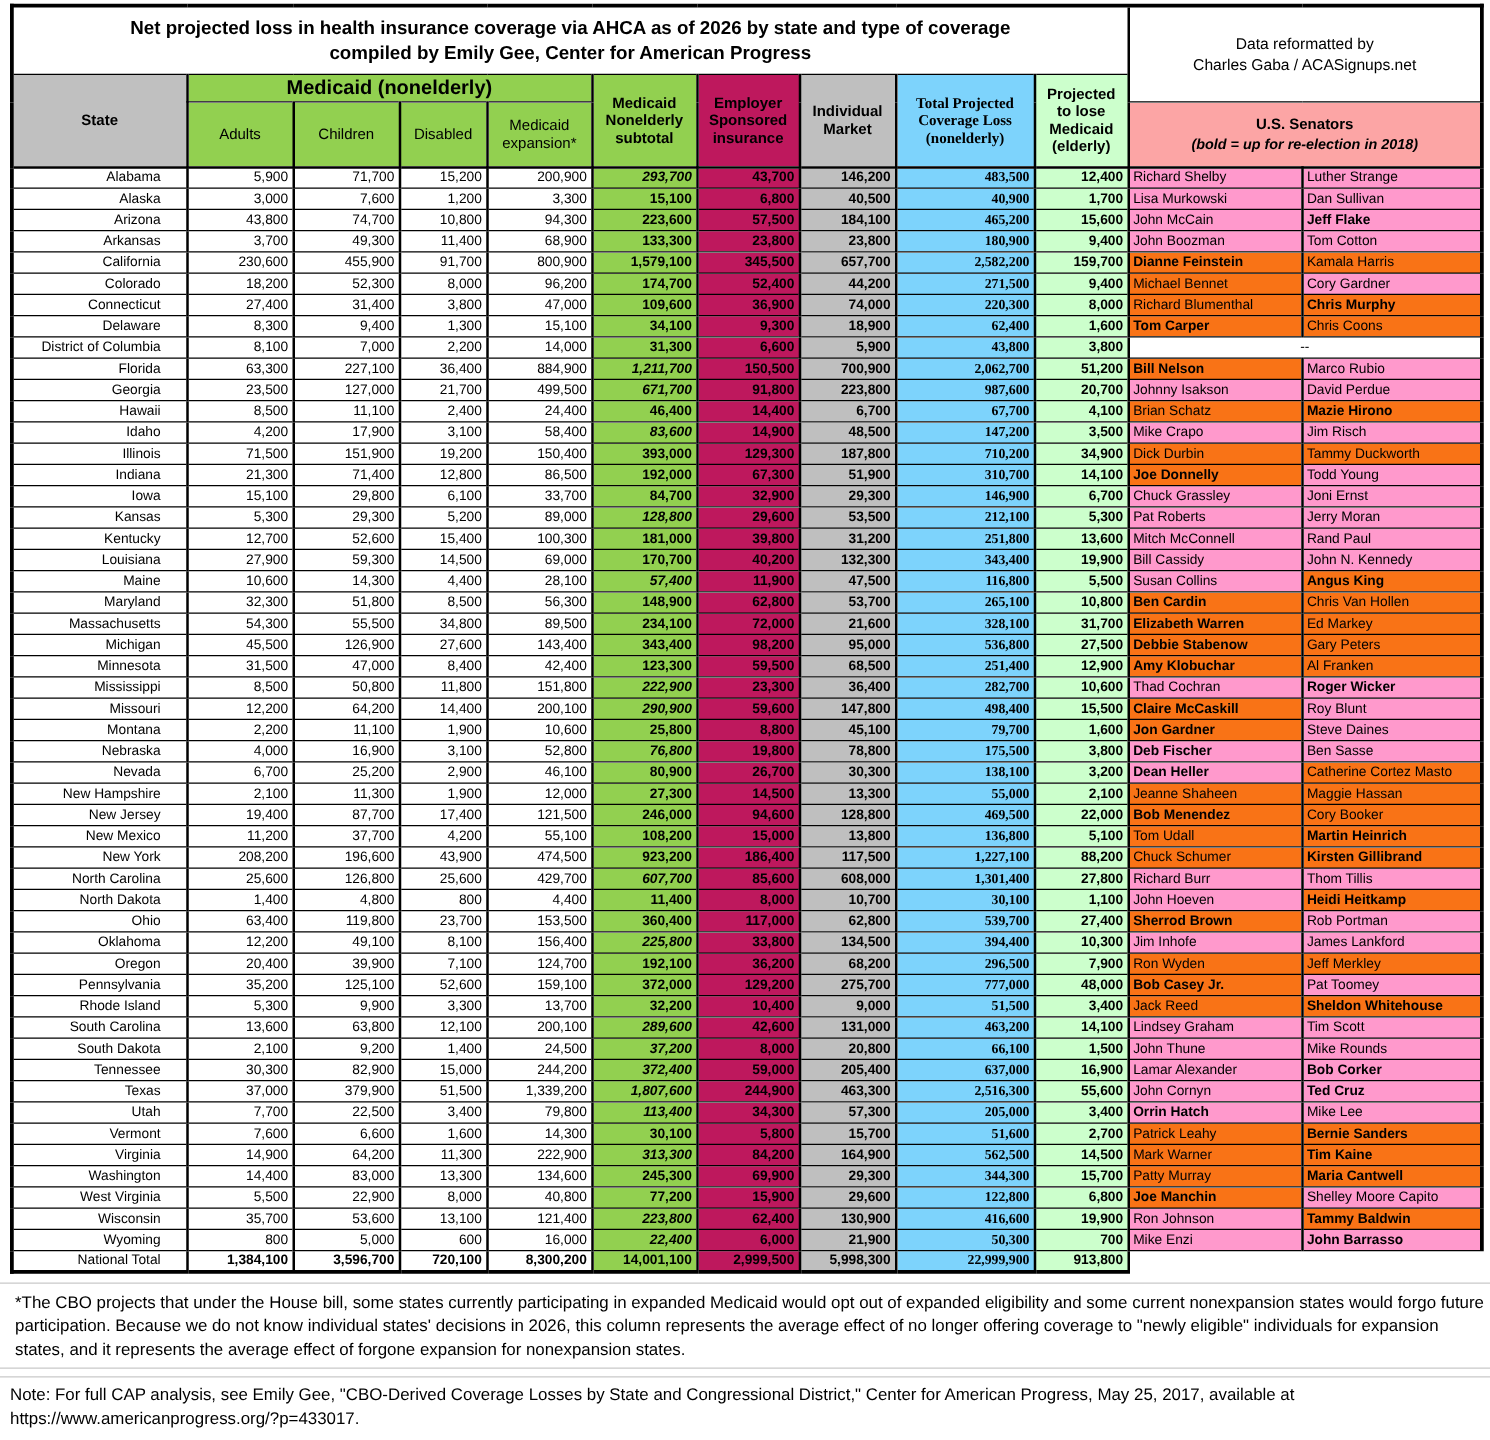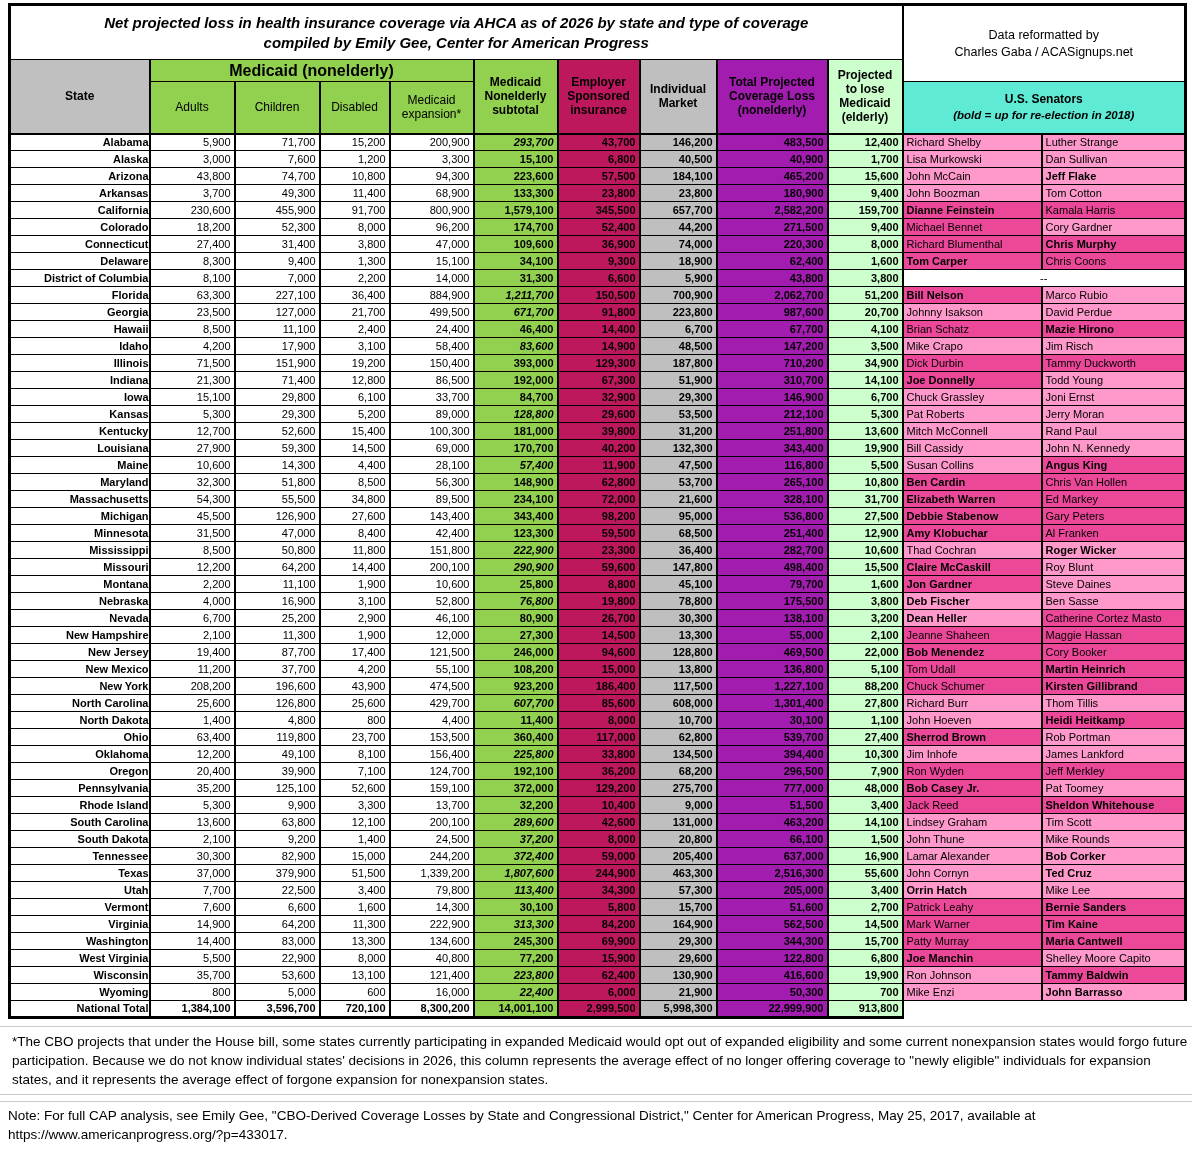--- a/index.html
+++ b/index.html
@@ -21,42 +21,42 @@
   .row-top   { border-top-width:3px; }
   .hdr-bot   { border-bottom-width:2px; }
   tbody tr:last-child td { border-bottom-width:3px; }
   td.no-b { border:none !important; background:#fff; }
 
   tr.r-title { height:55px; }
   tr.r-band  { height:22px; }
   tr.r-sub   { height:52px; }
   tbody tr   { height:17px; }
 
-  .title-cell { font-size:15px; font-weight:bold; line-height:20px; text-align:center; background:#fff;font-style:italic; }
+  .title-cell { font-size:15px; font-weight:bold; line-height:20px; text-align:center; background:#fff; }
   .credit-cell{ font-size:12.5px; line-height:17px; text-align:center; background:#fff; }
 
   .bg-hgray { background:#C0C0C0; }
   .bg-green { background:#92D050; }
   .bg-ey    { background:#be185d; }
   .bg-gy    { background:#BFBFBF; }
-  .bg-yl    { background:#a21caf; }
+  .bg-yl    { background:#7dd3fc;font-family:Liberation Serif, serif; }
   .bg-mint  { background:#CCFFCC; }
   .bg-pink  { background:#FF99CC; }
-  .bg-blue  { background:#ec4899; }
+  .bg-blue  { background:#f97316; }
 
   th.hstate  { font-size:12px; font-weight:bold; }
   th.hband   { font-size:16px; font-weight:bold; }
   th.hsub    { font-size:12px; font-weight:normal; line-height:14px; }
   th.hbold   { font-size:12px; font-weight:bold; line-height:14px; }
-  th.hsen    { background:#5eead4; font-size:12px; line-height:16px; }
+  th.hsen    { background:#fca5a5; font-size:12px; line-height:16px; }
   .sen-l1 { font-weight:bold; }
   .sen-l2 { font-weight:bold; font-style:italic; font-size:11.5px; }
 
   td { font-size:11px; line-height:15px; }
-  .state { text-align:right; font-weight:bold; padding-right:0; }
+  .state { text-align:right; font-weight:normal; padding-right:20px; }
   .num   { text-align:right; padding-right:3px; }
   .b     { font-weight:bold; }
   .it    { font-style:italic; }
   .sen   { text-align:left; padding-left:3px; }
   .sen-dc{ text-align:center; background:#fff; }
 
   .note-italic { margin:4px 0 0 10px; font-size:12.5px; font-style:italic; line-height:16px; }
   .hairline { border-top:1px solid #c9c9c9; margin-top:7px; width:1192px; }
   .footnote { margin:5px 0 0 12px; width:1178px; font-size:13.5px; line-height:19px; }
   .gap-band { height:6px; border-top:1px solid #c9c9c9; border-bottom:1px solid #c9c9c9; margin-top:5px; width:1192px; }

